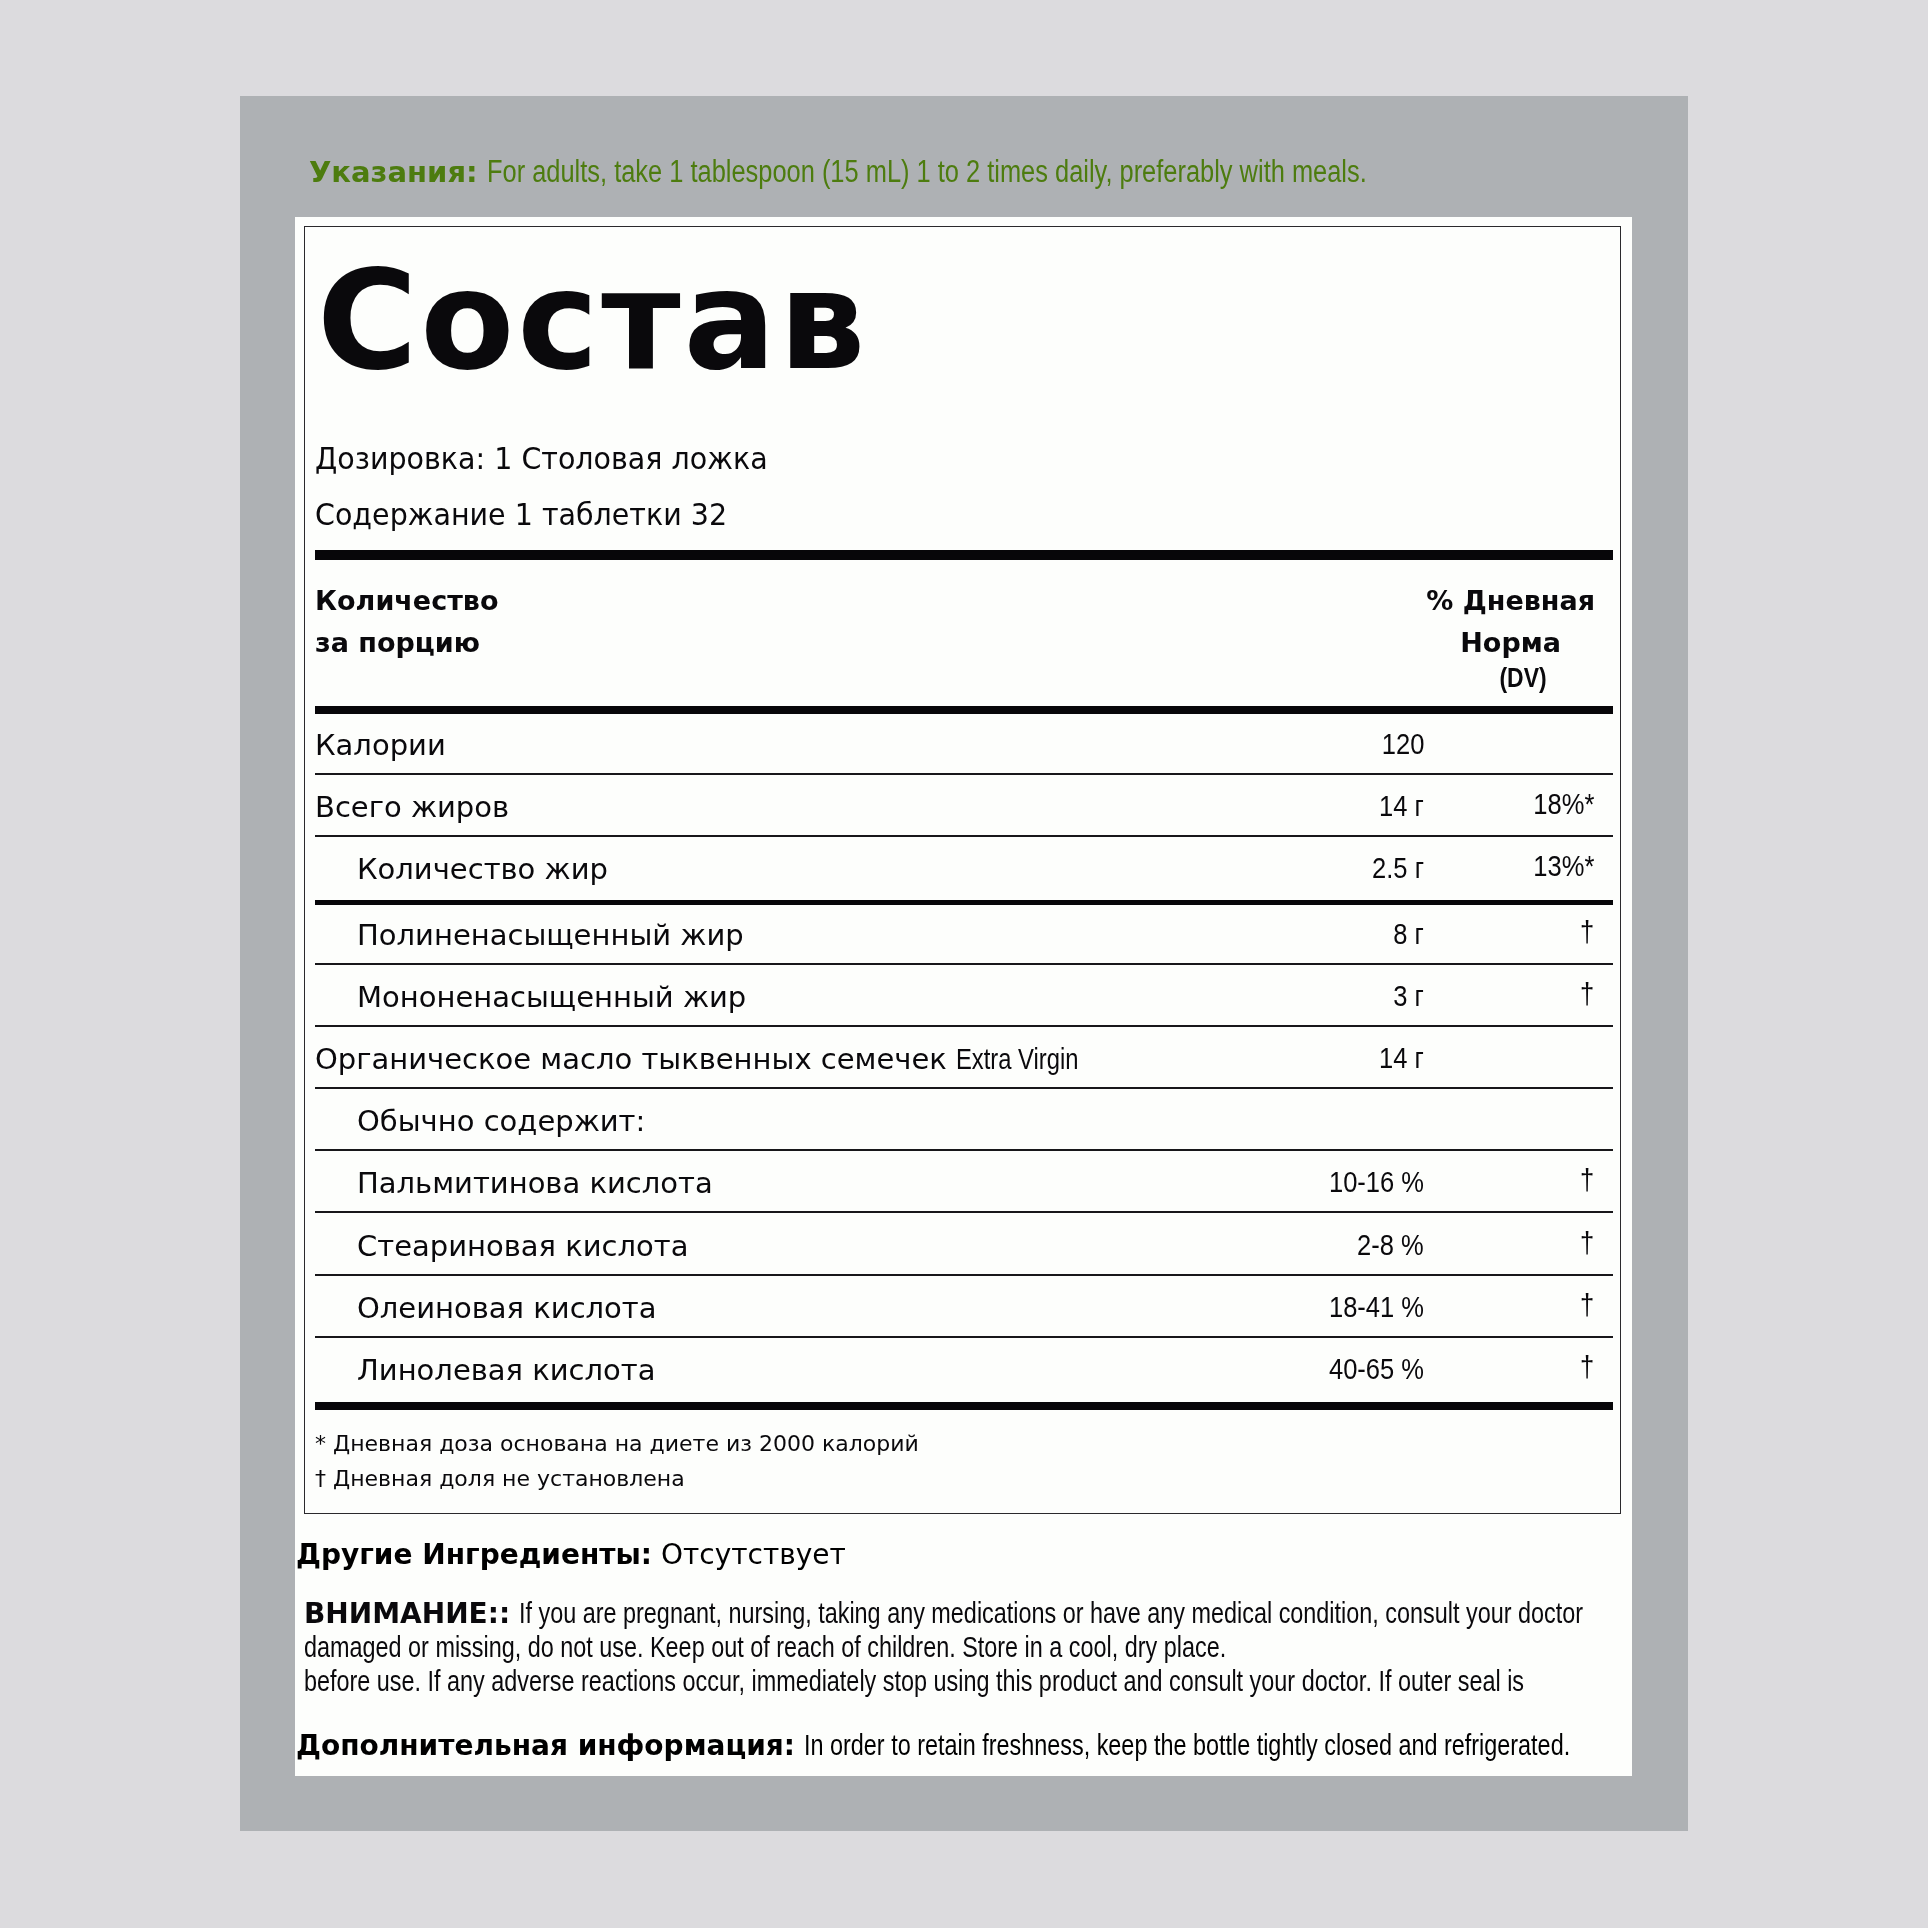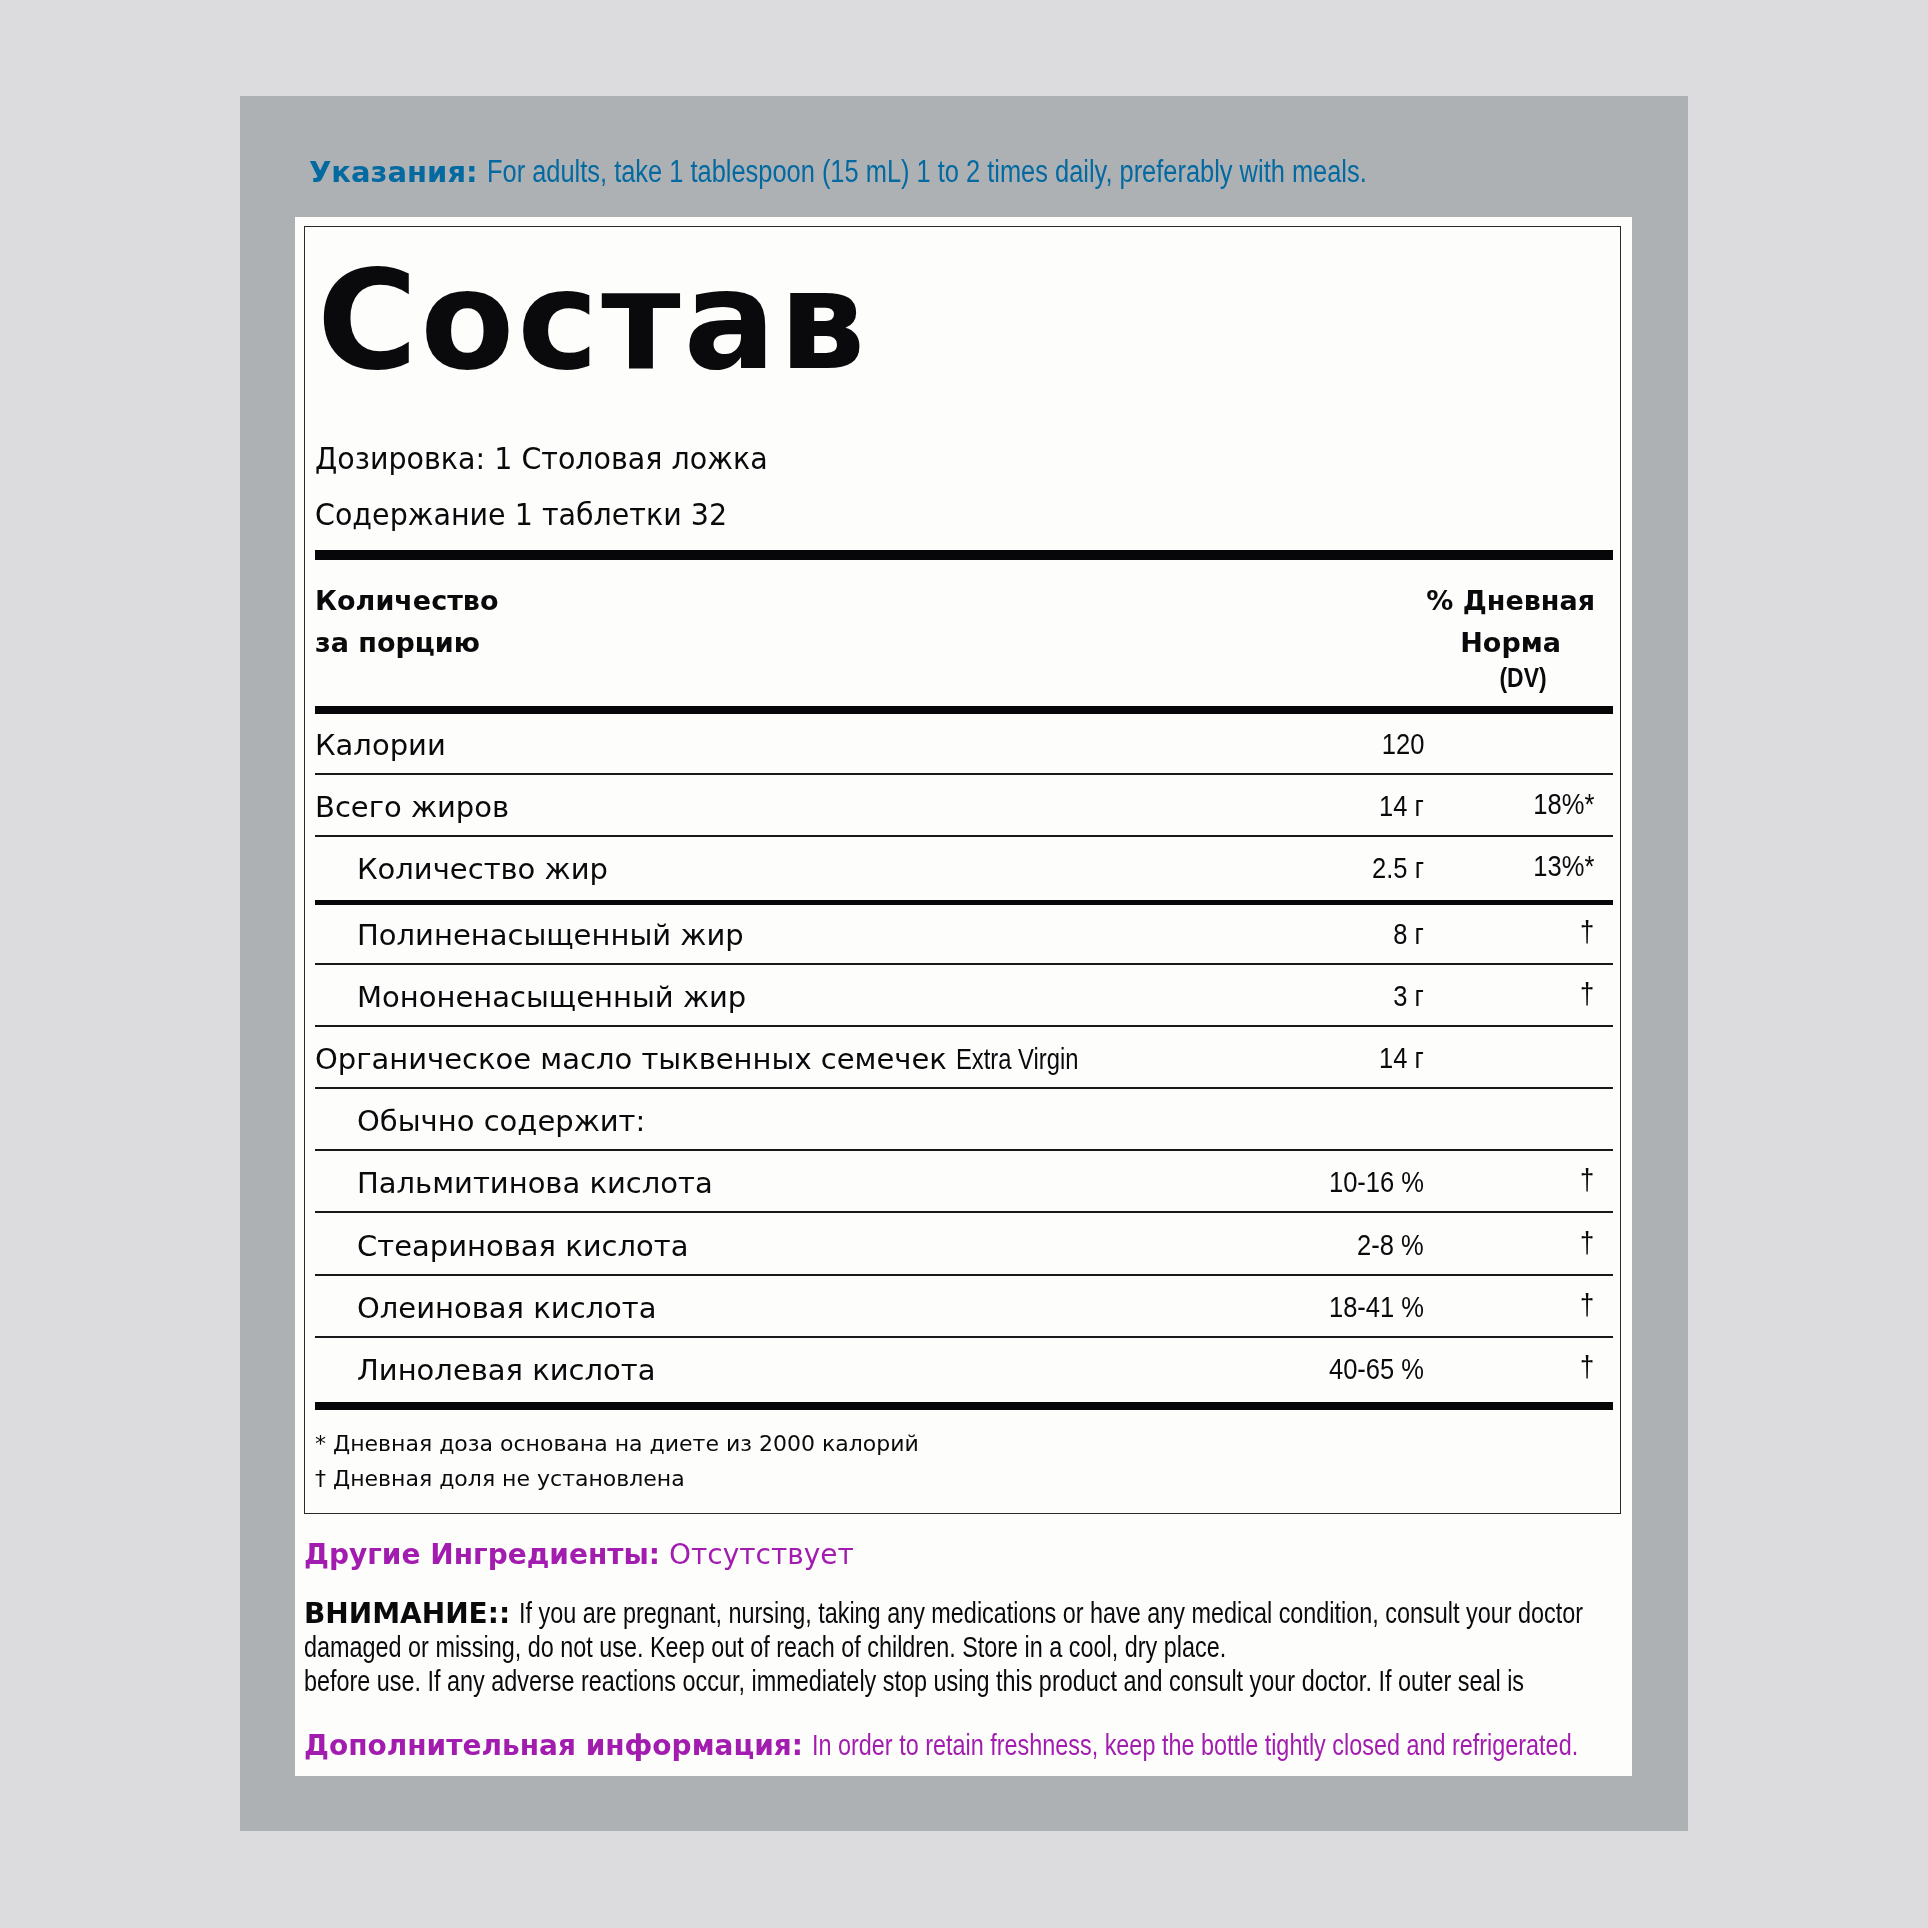--- a/index.html
+++ b/index.html
@@ -11,21 +11,21 @@
       color: #0a090c;
       overflow: hidden;
     }
     .outer {
       position: absolute; left: 240px; top: 96px;
       width: 1448px; height: 1735px;
       background: #aeb1b4;
     }
     .directions {
       position: absolute; left: 309px; top: 154px;
-      font-size: 29px; white-space: nowrap; color: #0369a1;
+      font-size: 29px; white-space: nowrap; color: #4d7c0f;
     }
     .directions .lbl { font-weight: bold; font-size: 29px; }
     .directions .txt {
       font-family: "Liberation Sans", sans-serif;
       display: inline-block; transform: scaleX(0.82); transform-origin: left center;
       font-size: 31px;
     }
     .white {
       position: absolute; left: 295px; top: 217px;
       width: 1337px; height: 1559px;
@@ -85,22 +85,22 @@
       transform: scaleX(0.88); transform-origin: right center; white-space: nowrap;
     }
     .row .line {
       position: absolute; left: 0; right: 0; bottom: 0; height: 1.9px; background: #18171a;
     }
     .indent { left: 42px; }
     .foot {
       position: absolute; left: 315px; font-size: 22px; white-space: nowrap;
     }
     .para {
-      position: absolute; left: 304px; width: 1318px;
-      font-size: 28px; color: #a21caf;
+      position: absolute; left: 296px; width: 1318px;
+      font-size: 28px; color: #000000;
     }
     .para .lbl { font-weight: bold; }
     .para .en {
       font-family: "Liberation Sans", sans-serif; font-size: 30px;
     }
     .cond { display: inline-block; transform: scaleX(0.8); transform-origin: left center; white-space: nowrap; }
     .warn-lines { position: absolute; left: 304px; top: 1596px; width: 1318px; font-size: 28px; }
     .warn-lines div { height: 34px; white-space: nowrap; }
   </style>
 </head>

